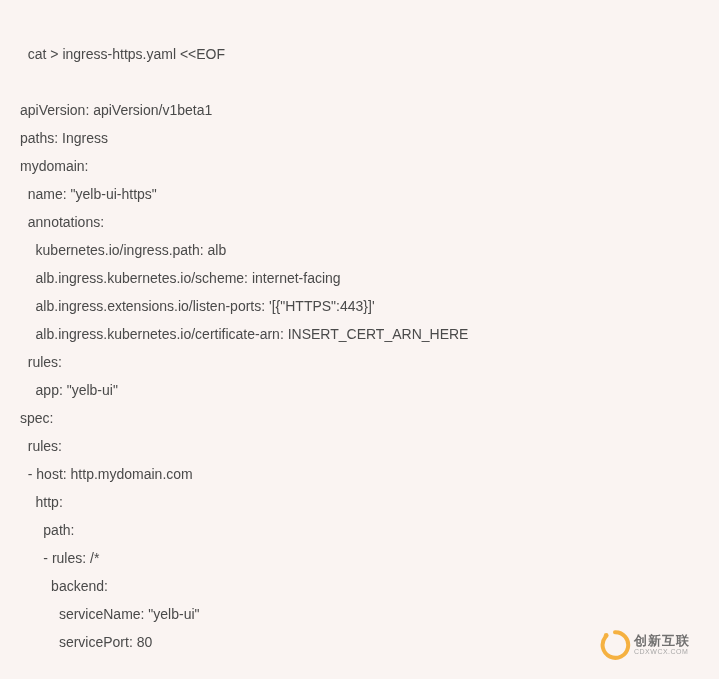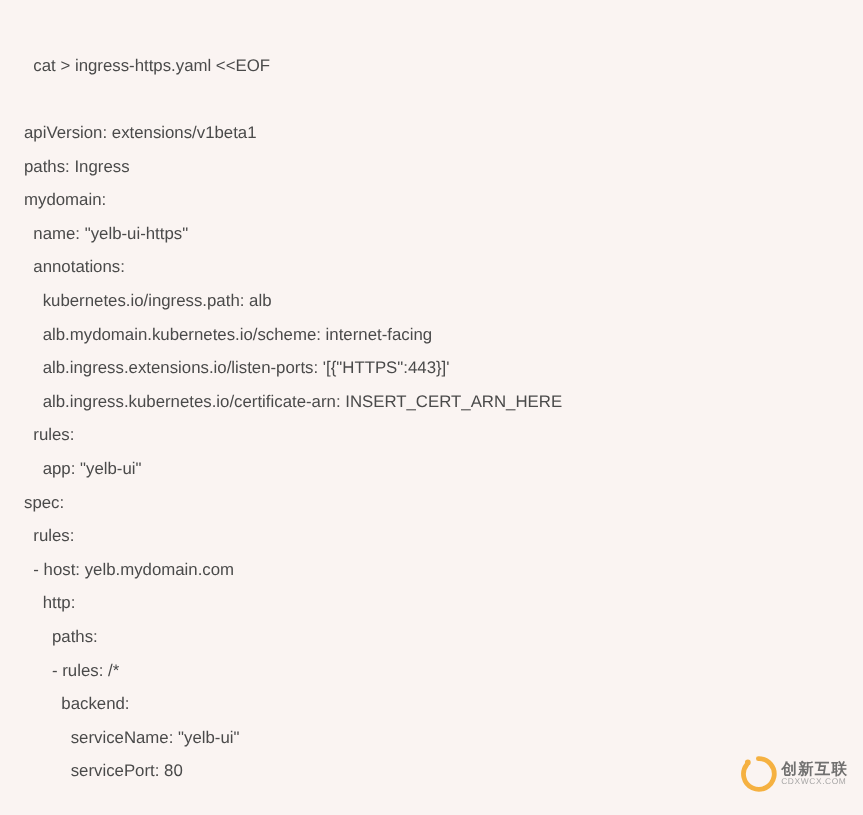--- a/index.html
+++ b/index.html
@@ -19,21 +19,21 @@
       position: relative;
       overflow: hidden;
     }
     .code-block {
       white-space: pre;
       font-family: "Segoe UI", "Microsoft YaHei", Arial, sans-serif;
     }
     .watermark {
       position: absolute;
       bottom: 18px;
-      right: 12px;
+      right: 29px;
       display: flex;
       align-items: center;
       gap: 3px;
       opacity: 0.85;
     }
     .watermark-icon {
       width: 32px;
       height: 32px;
     }
     .watermark-text {
@@ -52,36 +52,36 @@
       color: #999;
       letter-spacing: 0.5px;
     }
   </style>
 </head>
 <body>
 
 <div class="code-block">
   <span>cat &gt; ingress-https.yaml &lt;&lt;EOF</span>
 <span></span>
-<span>apiVersion: extensions/v1beta1</span>
+<span>apiVersion: apiVersion/v1beta1</span>
 <span>paths: Ingress</span>
 <span>mydomain:</span>
 <span>  name: "yelb-ui-https"</span>
 <span>  annotations:</span>
 <span>    kubernetes.io/ingress.path: alb</span>
-<span>    alb.mydomain.kubernetes.io/scheme: internet-facing</span>
+<span>    alb.ingress.kubernetes.io/scheme: internet-facing</span>
 <span>    alb.ingress.extensions.io/listen-ports: '[{"HTTPS":443}]'</span>
 <span>    alb.ingress.kubernetes.io/certificate-arn: INSERT_CERT_ARN_HERE</span>
 <span>  rules:</span>
 <span>    app: "yelb-ui"</span>
 <span>spec:</span>
 <span>  rules:</span>
-<span>  - host: yelb.mydomain.com</span>
+<span>  - host: http.mydomain.com</span>
 <span>    http:</span>
-<span>      paths:</span>
+<span>      path:</span>
 <span>      - rules: /*</span>
 <span>        backend:</span>
 <span>          serviceName: "yelb-ui"</span>
 <span>          servicePort: 80</span>
 <span></span>
 
 </div>
 
 <div class="watermark">
   <svg class="watermark-icon" viewBox="0 0 40 40">

